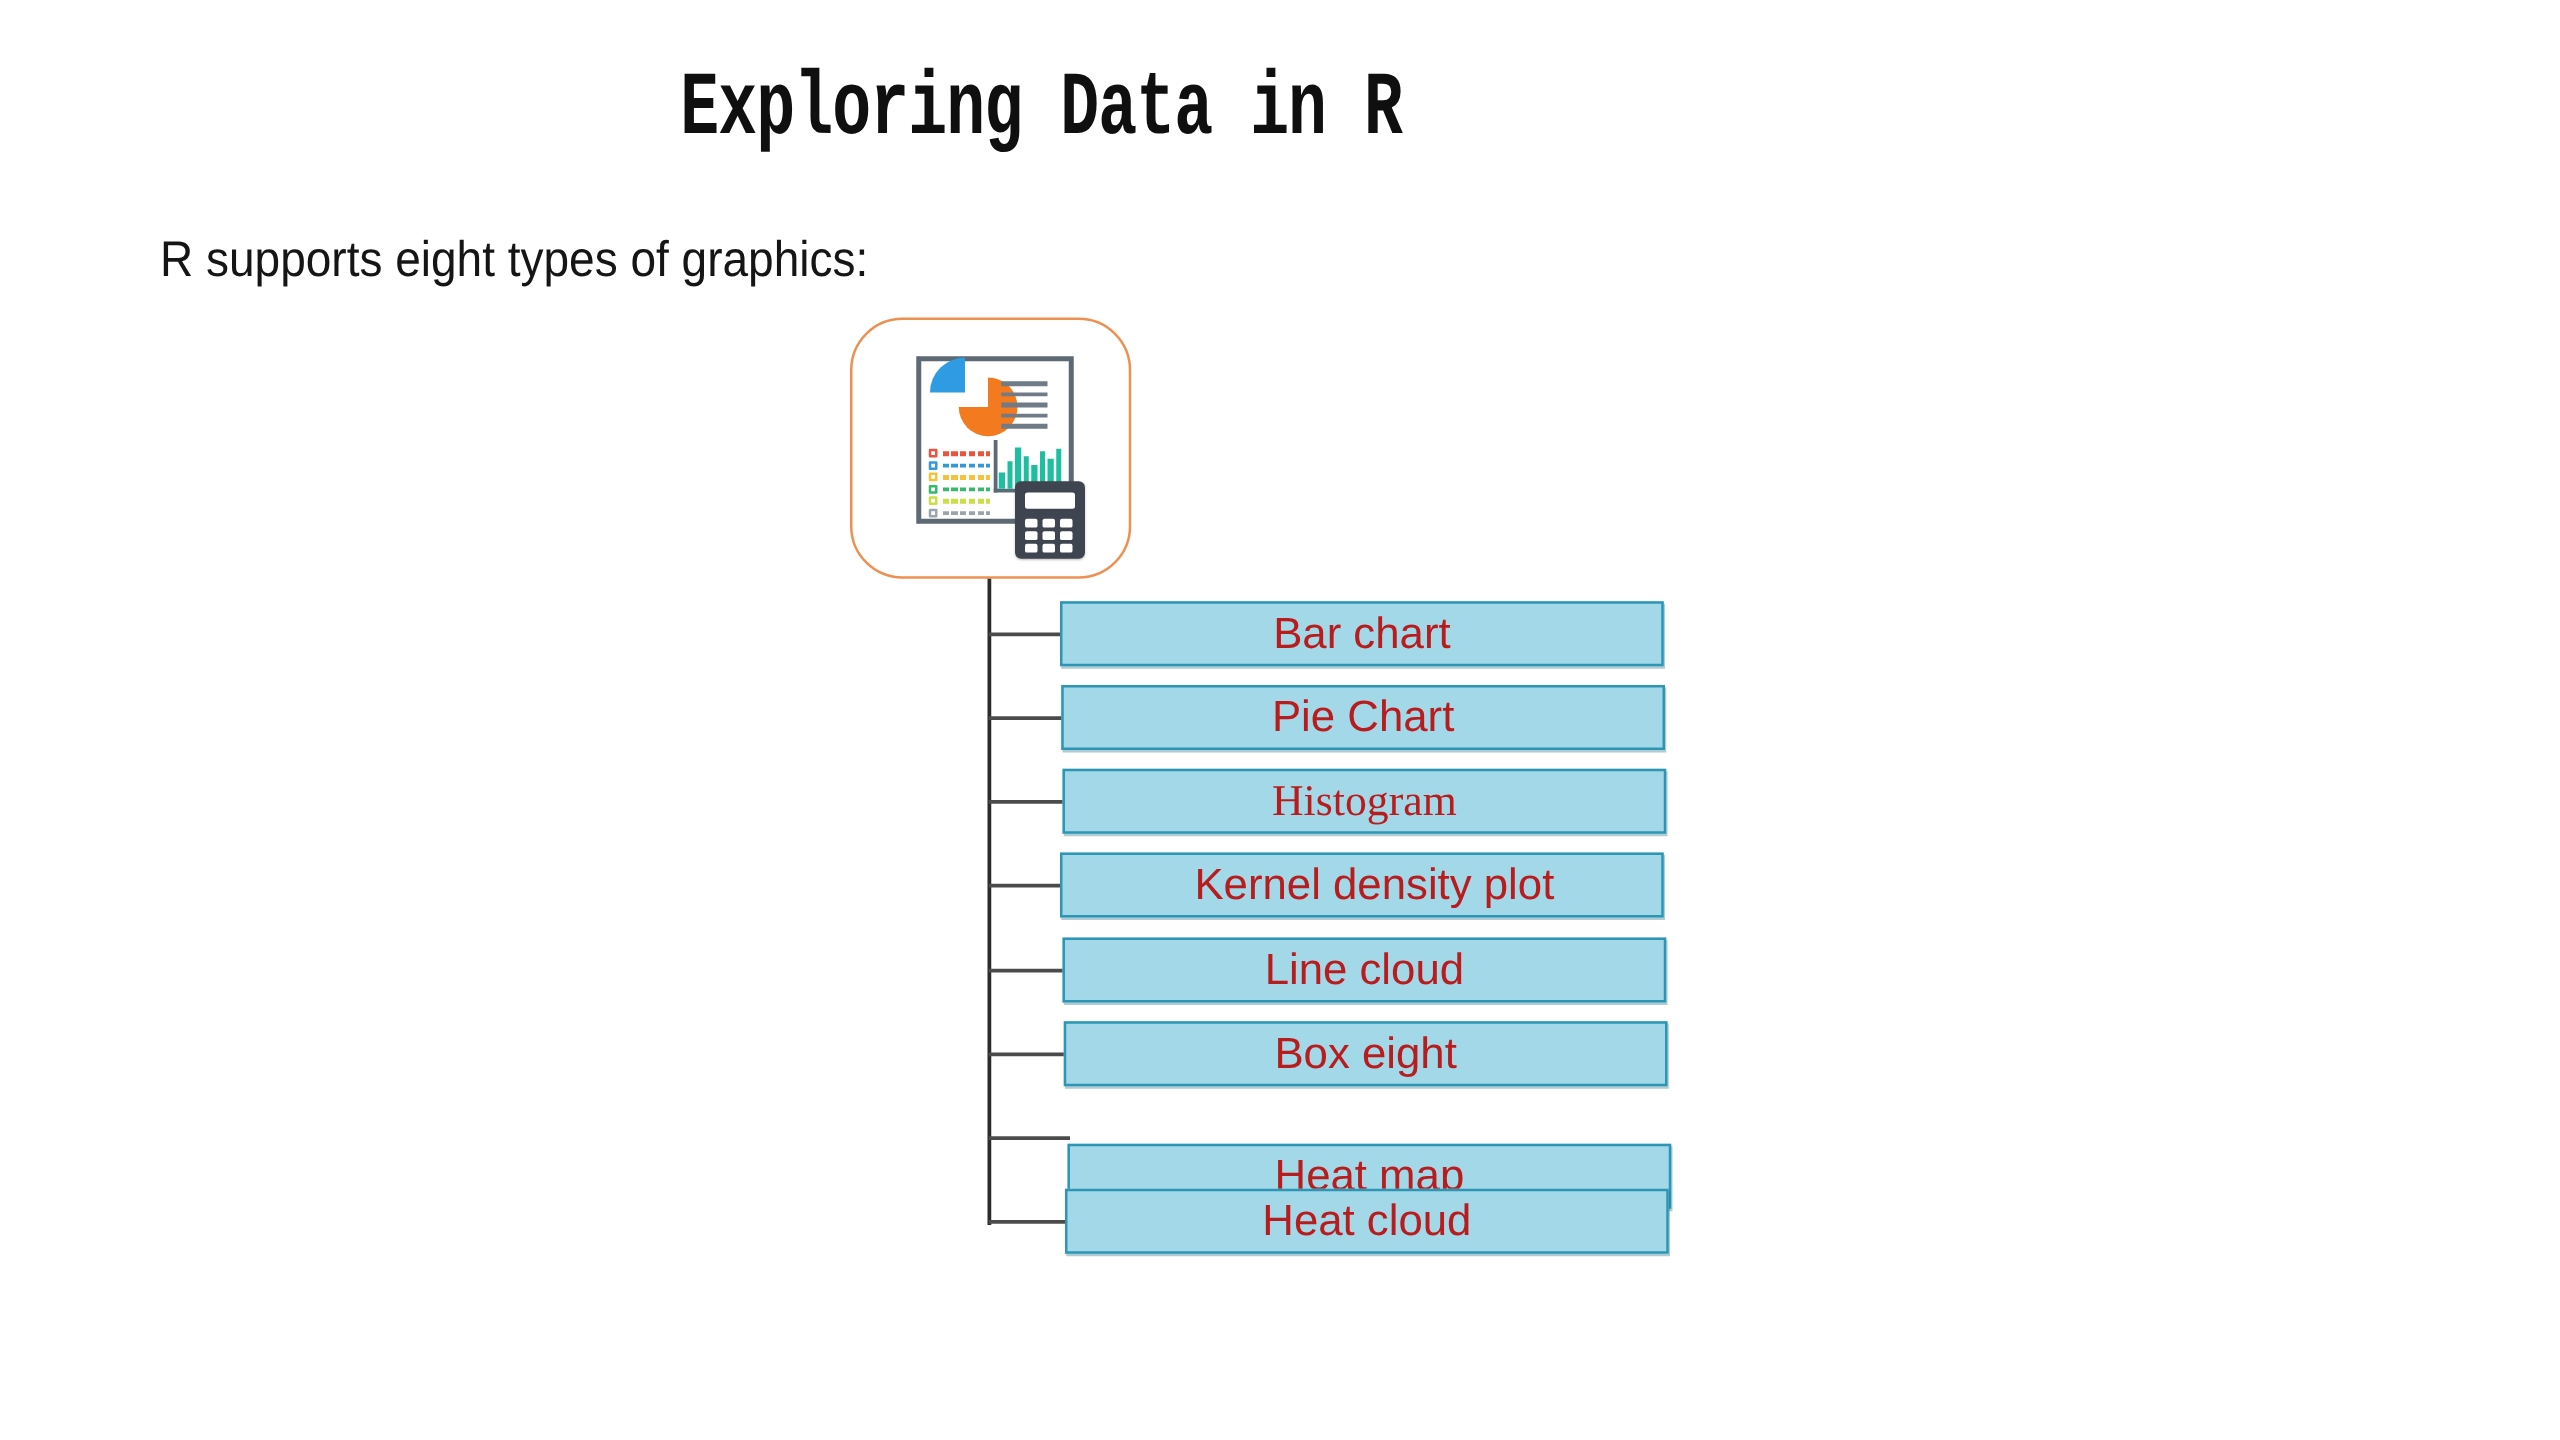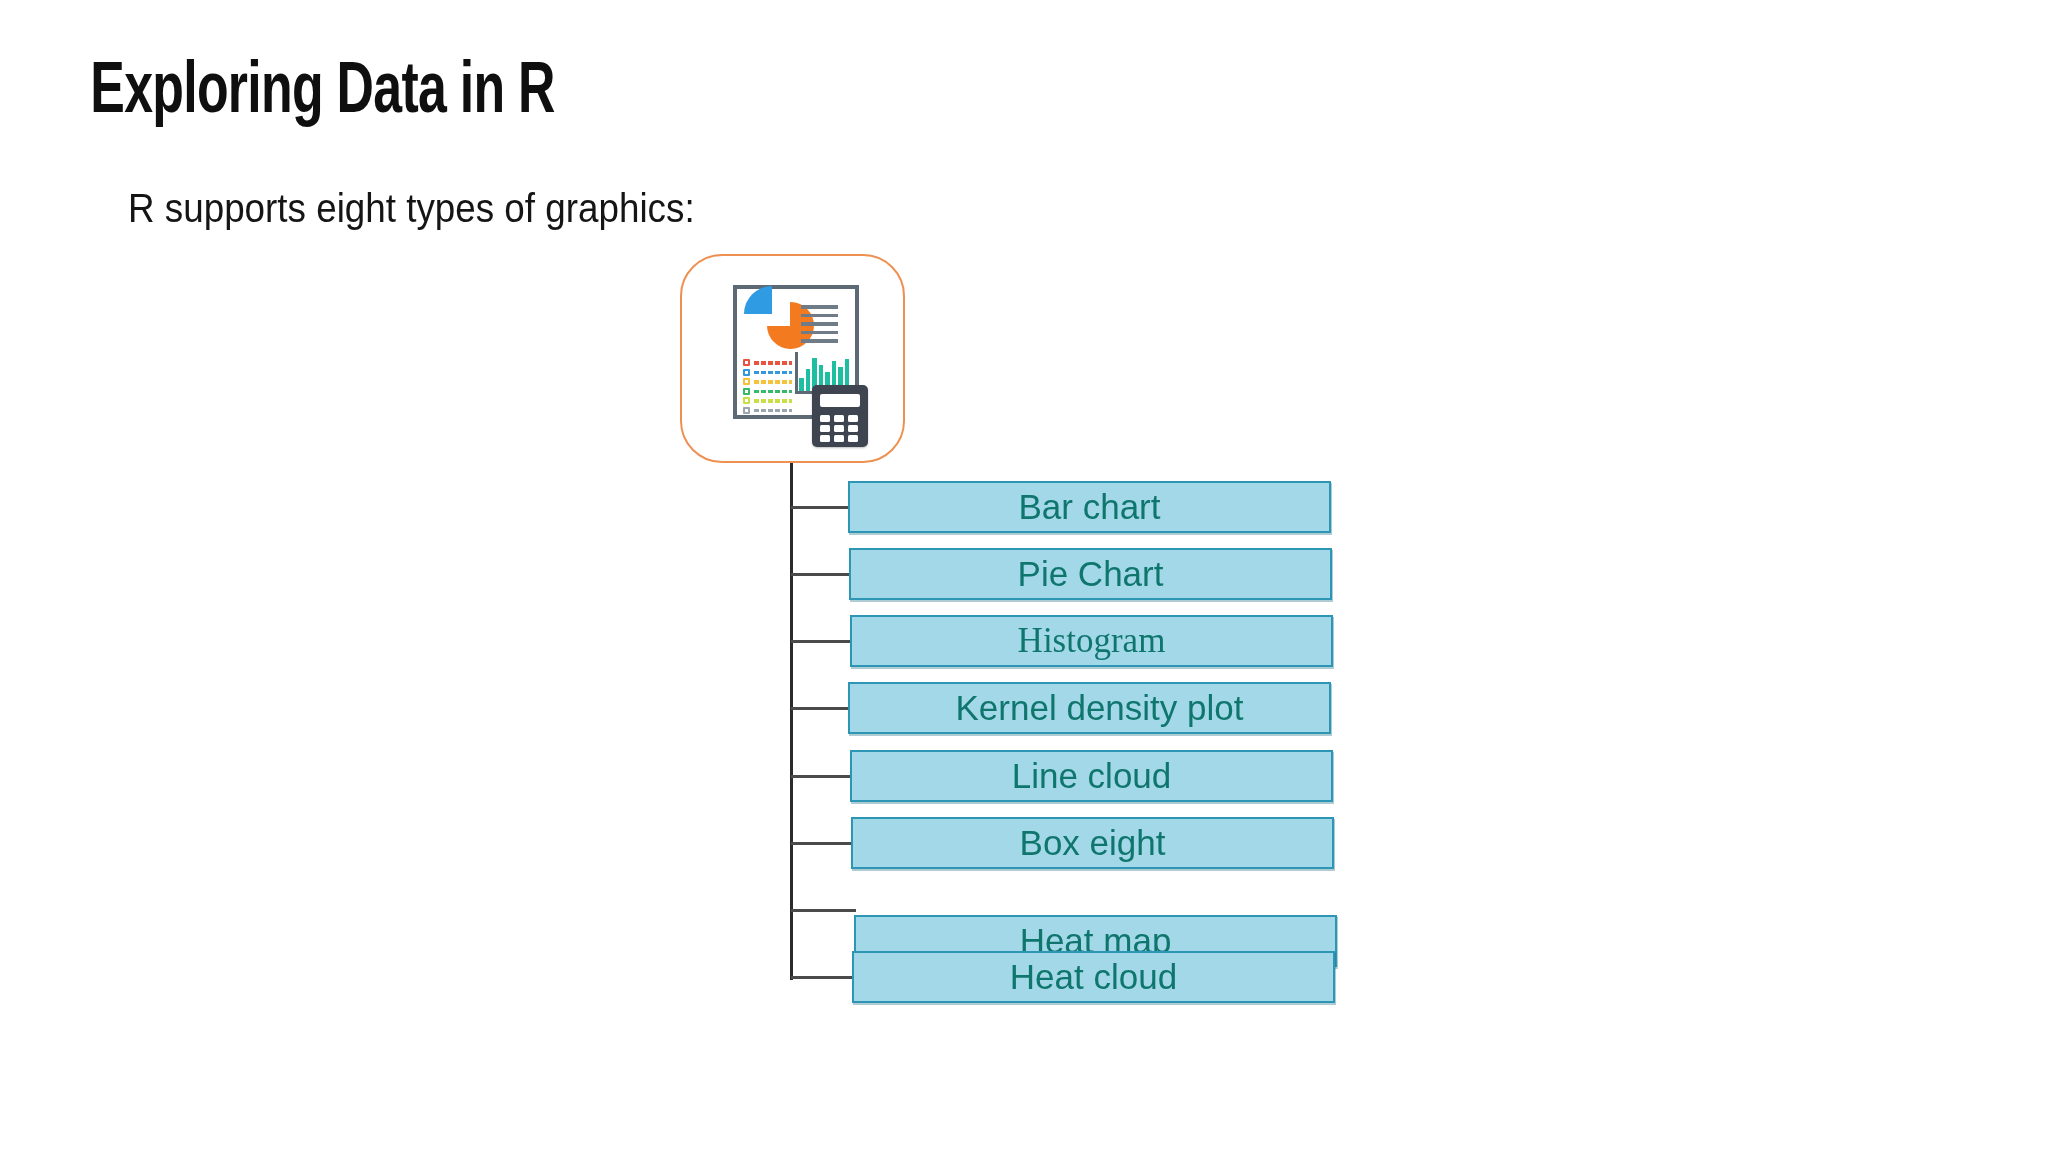--- a/index.html
+++ b/index.html
@@ -3,21 +3,21 @@
 <meta charset="utf-8">
 <style>
   html,body{margin:0;padding:0;}
   body{
     width:2048px;height:1152px;background:#ffffff;overflow:hidden;
     font-family:"Liberation Sans", sans-serif;position:relative;
   }
   .slide{position:absolute;inset:0;}
 
   
-  .title-wrap{position:absolute;left:0;top:50px;width:1666px;text-align:left;}
+  .title-wrap{position:absolute;left:0;top:50px;width:1666px;text-align:center;font-family:Liberation Mono, monospace;}
   .title{
     display:inline-block;font-size:72px;font-weight:bold;color:#0f0f0f;
     letter-spacing:-1px;line-height:1.05;
     transform:scaleX(0.72);transform-origin:center;white-space:nowrap;
   }
 
   
   .subtitle{
     position:absolute;left:128px;top:186px;font-size:40px;color:#151515;
     transform:scaleX(0.92);transform-origin:left center;white-space:nowrap;
@@ -62,21 +62,21 @@
   .calc-btn{position:absolute;width:10px;height:7px;background:#ffffff;border-radius:1.5px;}
 
   
   .trunk{position:absolute;left:790px;top:463px;width:3px;height:517px;background:#2b2b2b;}
   .connector{position:absolute;height:3px;background:#4b4b4b;}
   .type-box{
     position:absolute;width:483px;height:52px;box-sizing:border-box;
     background:var(--box-fill);border:2px solid var(--box-border);
     box-shadow:1px 2px 0 rgba(27,105,133,0.35);
     display:flex;align-items:center;justify-content:center;
-    font-size:35px;color:#0f766e;
+    font-size:35px;color:#b91c1c;
   }
 </style>
 </head>
 <body style="--pie-main: #f47a1f; --pie-wedge: #2e9be2; --tline: #6f7b86; --bar: #1dbfa0; --calc: #3e4551; --box-fill: #a3d8e8; --box-border: #2e96b5;">
 
 <div class="slide">
 
   <div class="title-wrap">
     <span class="title">Exploring Data in R</span>
   </div>

